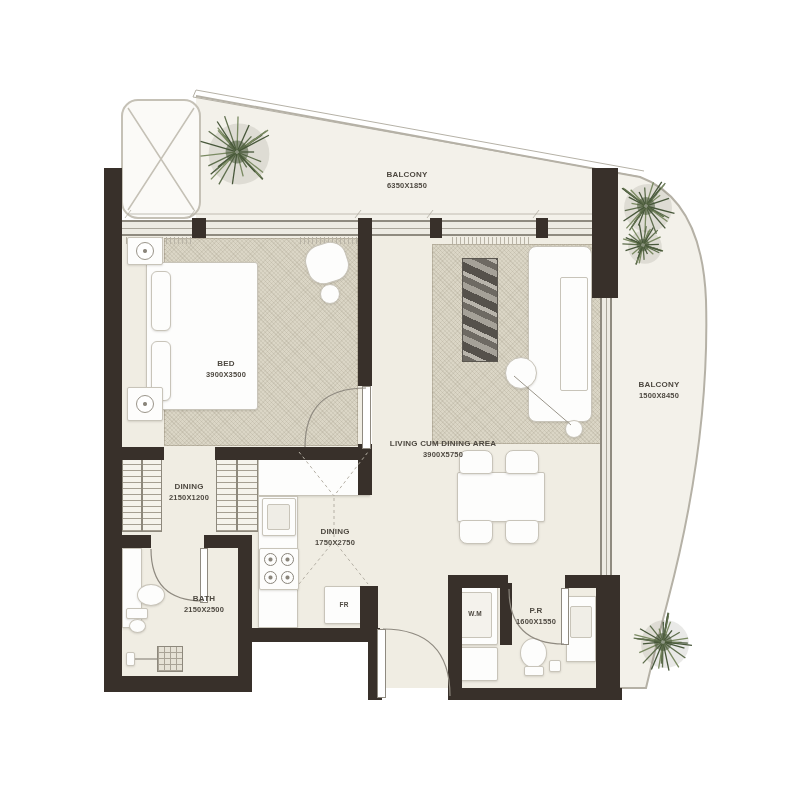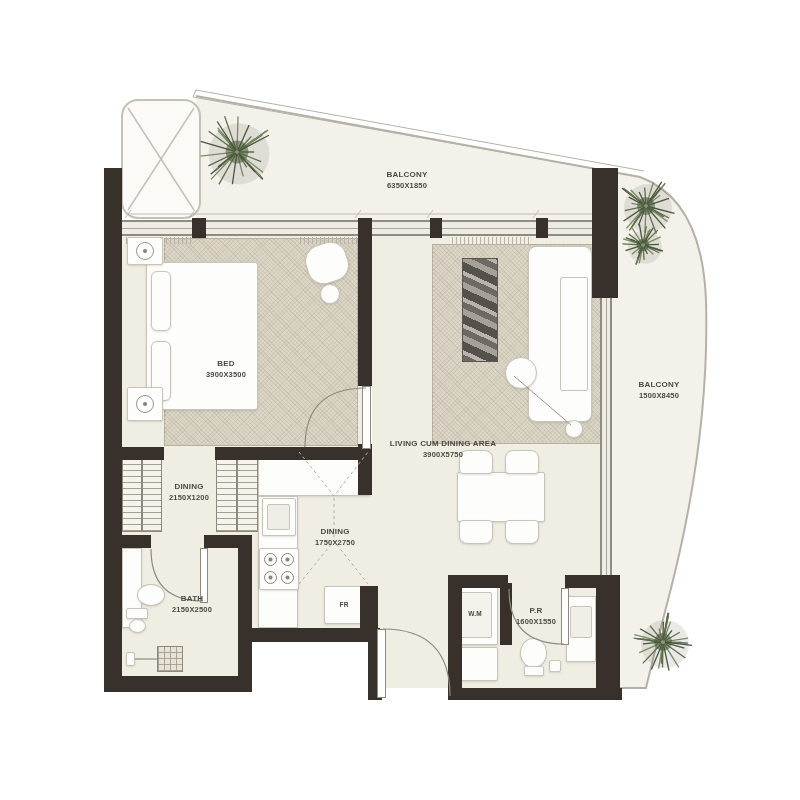--- a/index.html
+++ b/index.html
@@ -166,21 +166,21 @@
     <span class="dims">2150X1200</span>
   </div>
   <div class="lbl" style="left:335px;top:537px;">
     <span class="nm">DINING</span>
     <span class="dims">1750X2750</span>
   </div>
   <div class="lbl" style="left:443px;top:449px;">
     <span class="nm">LIVING CUM DINING AREA</span>
     <span class="dims">3900X5750</span>
   </div>
-  <div class="lbl" style="left:192px;top:604px;">
+  <div class="lbl" style="left:204px;top:604px;">
     <span class="nm">BATH</span>
     <span class="dims">2150X2500</span>
   </div>
   <div class="lbl" style="left:536px;top:616px;">
     <span class="nm">P.R</span>
     <span class="dims">1600X1550</span>
   </div>
   <div class="lbl" style="left:659px;top:390px;">
     <span class="nm">BALCONY</span>
     <span class="dims">1500X8450</span>

